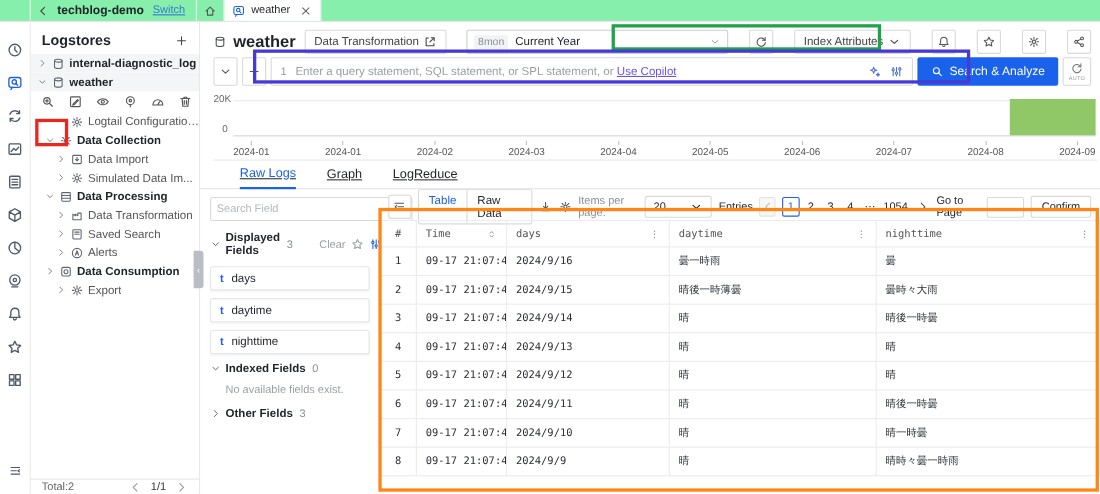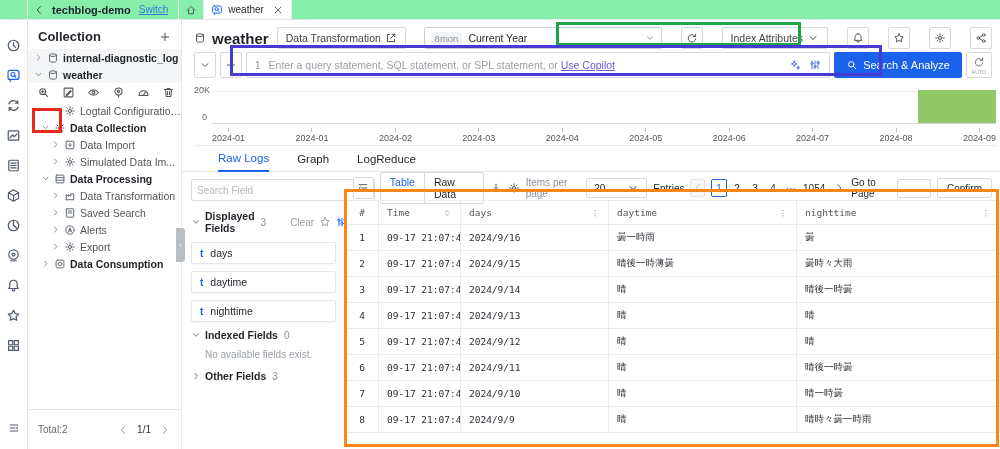--- a/index.html
+++ b/index.html
@@ -41,21 +41,21 @@
   .trow { display:flex; align-items:center; height:17px; gap:4px; font-size:10.5px; color:#555; cursor:pointer; }
   .trow.shaded { background:#f4f5f7; }
   .trow .chev { width:10px; display:flex; justify-content:center; color:#666; flex:none; }
   .trow .ticon { display:flex; color:#5f6673; flex:none; }
   .trow .lab { white-space:nowrap; overflow:hidden; text-overflow:ellipsis; }
   .trow.lv0 { padding-left:5px; } .trow.lv0 .lab { color:#1f2329; font-weight:bold; }
   .trow.lv1 { padding-left:12px; } .trow.lv1 .lab { color:#1f2329; font-weight:bold; }
   .trow.lv2 { padding-left:22px; }
   .actrow { display:flex; align-items:center; height:19px; padding-left:9px; gap:12px; }
   .actrow .aic { color:#555; display:flex; cursor:pointer; }
-  .ls-foot { border-top:1px solid #e6e6e6; height:40px; display:flex; align-items:center;
+  .ls-foot { border-top:1px solid #e6e6e6; height:14px; display:flex; align-items:center;
              justify-content:space-between; padding:0 10px; font-size:10px; color:#666; }
   .ls-foot .pg { display:flex; gap:8px; align-items:center; color:#999; }
   .ls-foot .pg .n { color:#333; }
   .collapse-handle { position:absolute; left:176px; top:228px; width:9px; height:34px; background:#b9bdc4;
                      border-radius:0 3px 3px 0; z-index:5; display:flex; align-items:center; justify-content:center;
                      color:#fff; font-size:8px; cursor:pointer; }
   
   .main { position:absolute; left:182px; top:20px; width:818px; height:429px; display:flex; flex-direction:column; background:#fff; }
   .m-head { height:30px; display:flex; align-items:center; gap:8px; padding:6px 8px 0 12px; }
   .m-title { display:flex; align-items:center; gap:6px; font-size:15px; font-weight:bold; color:#1f2329; }
@@ -95,21 +95,21 @@
   
   .chart-section { height:66px; position:relative; margin:2px 2px 0 12px; border-bottom:1px solid #eaeaea; }
   .plot { position:absolute; left:18px; right:2px; top:11px; bottom:21px; border-top:1px solid #ececec; border-bottom:1px solid #d4d4d4; }
   .ylab-top { position:absolute; left:0; top:5px; font-size:9px; color:#666; }
   .ylab-zero { position:absolute; left:8px; bottom:23px; font-size:9px; color:#666; }
   .bar { position:absolute; right:0; bottom:0; width:78px; background:#90C868; }
   .xlabels { position:absolute; left:18px; right:2px; bottom:2px; display:flex; justify-content:space-between; }
   .xlab { font-size:9px; color:#555; text-align:center; }
   .xlab .tick { width:1px; height:4px; background:#c2c2c2; margin:0 auto 1px auto; }
   
-  .tabs { height:26px; display:flex; align-items:flex-end; gap:28px; padding-left:36px; border-bottom:1px solid #e6e6e6; }
+  .tabs { height:26px; display:flex; align-items:flex-end; gap:28px; padding-left:36px; border-bottom:1px solid #e6e6e6;text-decoration:underline; }
   .tab { padding-bottom:6px; font-size:11.5px; color:#1f2329; cursor:pointer; }
   .tab.active { color:#1A62EC; border-bottom:2px solid #1A62EC; margin-bottom:-1px; }
   
   .content { flex:1; min-height:0; display:flex; }
   .fields { width:163px; padding:7px 9px 0 9px; flex:none; }
   .f-search-row { display:flex; gap:5px; margin-bottom:9px; }
   .f-search { flex:1; height:22px; border:1px solid #d9d9d9; border-radius:2px; display:flex; align-items:center; padding:0 5px;gap:28px; }
   .f-search input { flex:1; min-width:0; border:none; outline:none; font-size:10px; background:transparent; color:#333; font-family:inherit; }
   .f-search input::placeholder { color:#b4b8bf; }
   .f-search .ic { color:#666; }
@@ -274,21 +274,21 @@
         <span class="ic">
           <svg width="12" height="12" viewBox="0 0 16 16" fill="none" stroke="currentColor" stroke-width="1.3" stroke-linecap="round" stroke-linejoin="round">
             <path d="M2.8 4h10.4M2.8 8h6.4M2.8 12h10.4M13 6.5 11 8l2 1.5"></path>
           </svg>
         </span>
       </div>
   </div>
 
   <div class="sidebar">
     <div class="ls-head">
-      <span class="t">Collection</span>
+      <span class="t">Logstores</span>
       <span class="plus ic">
           <svg width="12" height="12" viewBox="0 0 16 16" fill="none" stroke="currentColor" stroke-width="1.3" stroke-linecap="round" stroke-linejoin="round">
             <path d="M8 3.2v9.6M3.2 8h9.6"></path>
           </svg>
         </span>
     </div>
     <div class="tree" id="tree">
         <div class="trow lv0 shaded">
           <span class="chev">
             <svg width="9" height="9" viewBox="0 0 16 16" fill="none" stroke="currentColor" stroke-width="1.3" stroke-linecap="round" stroke-linejoin="round">
@@ -455,47 +455,47 @@
             </svg>
           </span>
           <span class="ticon">
             <svg width="12" height="12" viewBox="0 0 16 16" fill="none" stroke="currentColor" stroke-width="1.3" stroke-linecap="round" stroke-linejoin="round">
               <circle cx="8" cy="8" r="5.6"></circle>
               <path d="M6.1 10.6 8 5.2l1.9 5.4M6.8 9h2.4"></path>
             </svg>
           </span>
           <span class="lab">Alerts</span>
         </div>
+        <div class="trow lv1">
+          <span class="chev">
+            <svg width="9" height="9" viewBox="0 0 16 16" fill="none" stroke="currentColor" stroke-width="1.3" stroke-linecap="round" stroke-linejoin="round">
+              <path d="M6 3.5 10.5 8 6 12.5"></path>
+            </svg>
+          </span>
+          <span class="ticon">
+            <svg width="12" height="12" viewBox="0 0 16 16" fill="none" stroke="currentColor" stroke-width="1.3" stroke-linecap="round" stroke-linejoin="round">
+              <rect x="2.8" y="2.8" width="10.4" height="10.4" rx="2"></rect>
+              <circle cx="8" cy="8" r="2.4"></circle>
+            </svg>
+          </span>
+          <span class="lab">Data Consumption</span>
+        </div>
         <div class="trow lv2">
           <span class="chev">
             <svg width="9" height="9" viewBox="0 0 16 16" fill="none" stroke="currentColor" stroke-width="1.3" stroke-linecap="round" stroke-linejoin="round">
               <path d="M6 3.5 10.5 8 6 12.5"></path>
             </svg>
           </span>
           <span class="ticon">
             <svg width="12" height="12" viewBox="0 0 16 16" fill="none" stroke="currentColor" stroke-width="1.3" stroke-linecap="round" stroke-linejoin="round">
               <circle cx="8" cy="8" r="2"></circle>
               <path d="M8 2.4v2M8 11.6v2M2.4 8h2M11.6 8h2M4 4l1.4 1.4M10.6 10.6 12 12M12 4l-1.4 1.4M5.4 10.6 4 12"></path>
             </svg>
           </span>
           <span class="lab">Export</span>
-        </div>
-        <div class="trow lv1">
-          <span class="chev">
-            <svg width="9" height="9" viewBox="0 0 16 16" fill="none" stroke="currentColor" stroke-width="1.3" stroke-linecap="round" stroke-linejoin="round">
-              <path d="M6 3.5 10.5 8 6 12.5"></path>
-            </svg>
-          </span>
-          <span class="ticon">
-            <svg width="12" height="12" viewBox="0 0 16 16" fill="none" stroke="currentColor" stroke-width="1.3" stroke-linecap="round" stroke-linejoin="round">
-              <rect x="2.8" y="2.8" width="10.4" height="10.4" rx="2"></rect>
-              <circle cx="8" cy="8" r="2.4"></circle>
-            </svg>
-          </span>
-          <span class="lab">Data Consumption</span>
         </div>
       </div>
     <div class="ls-foot">
       <span>Total:2</span>
       <span class="pg">
         <span class="ic">
             <svg width="12" height="12" viewBox="0 0 16 16" fill="none" stroke="currentColor" stroke-width="1.3" stroke-linecap="round" stroke-linejoin="round">
               <path d="M10 3.5 5.5 8l4.5 4.5"></path>
             </svg>
           </span>

